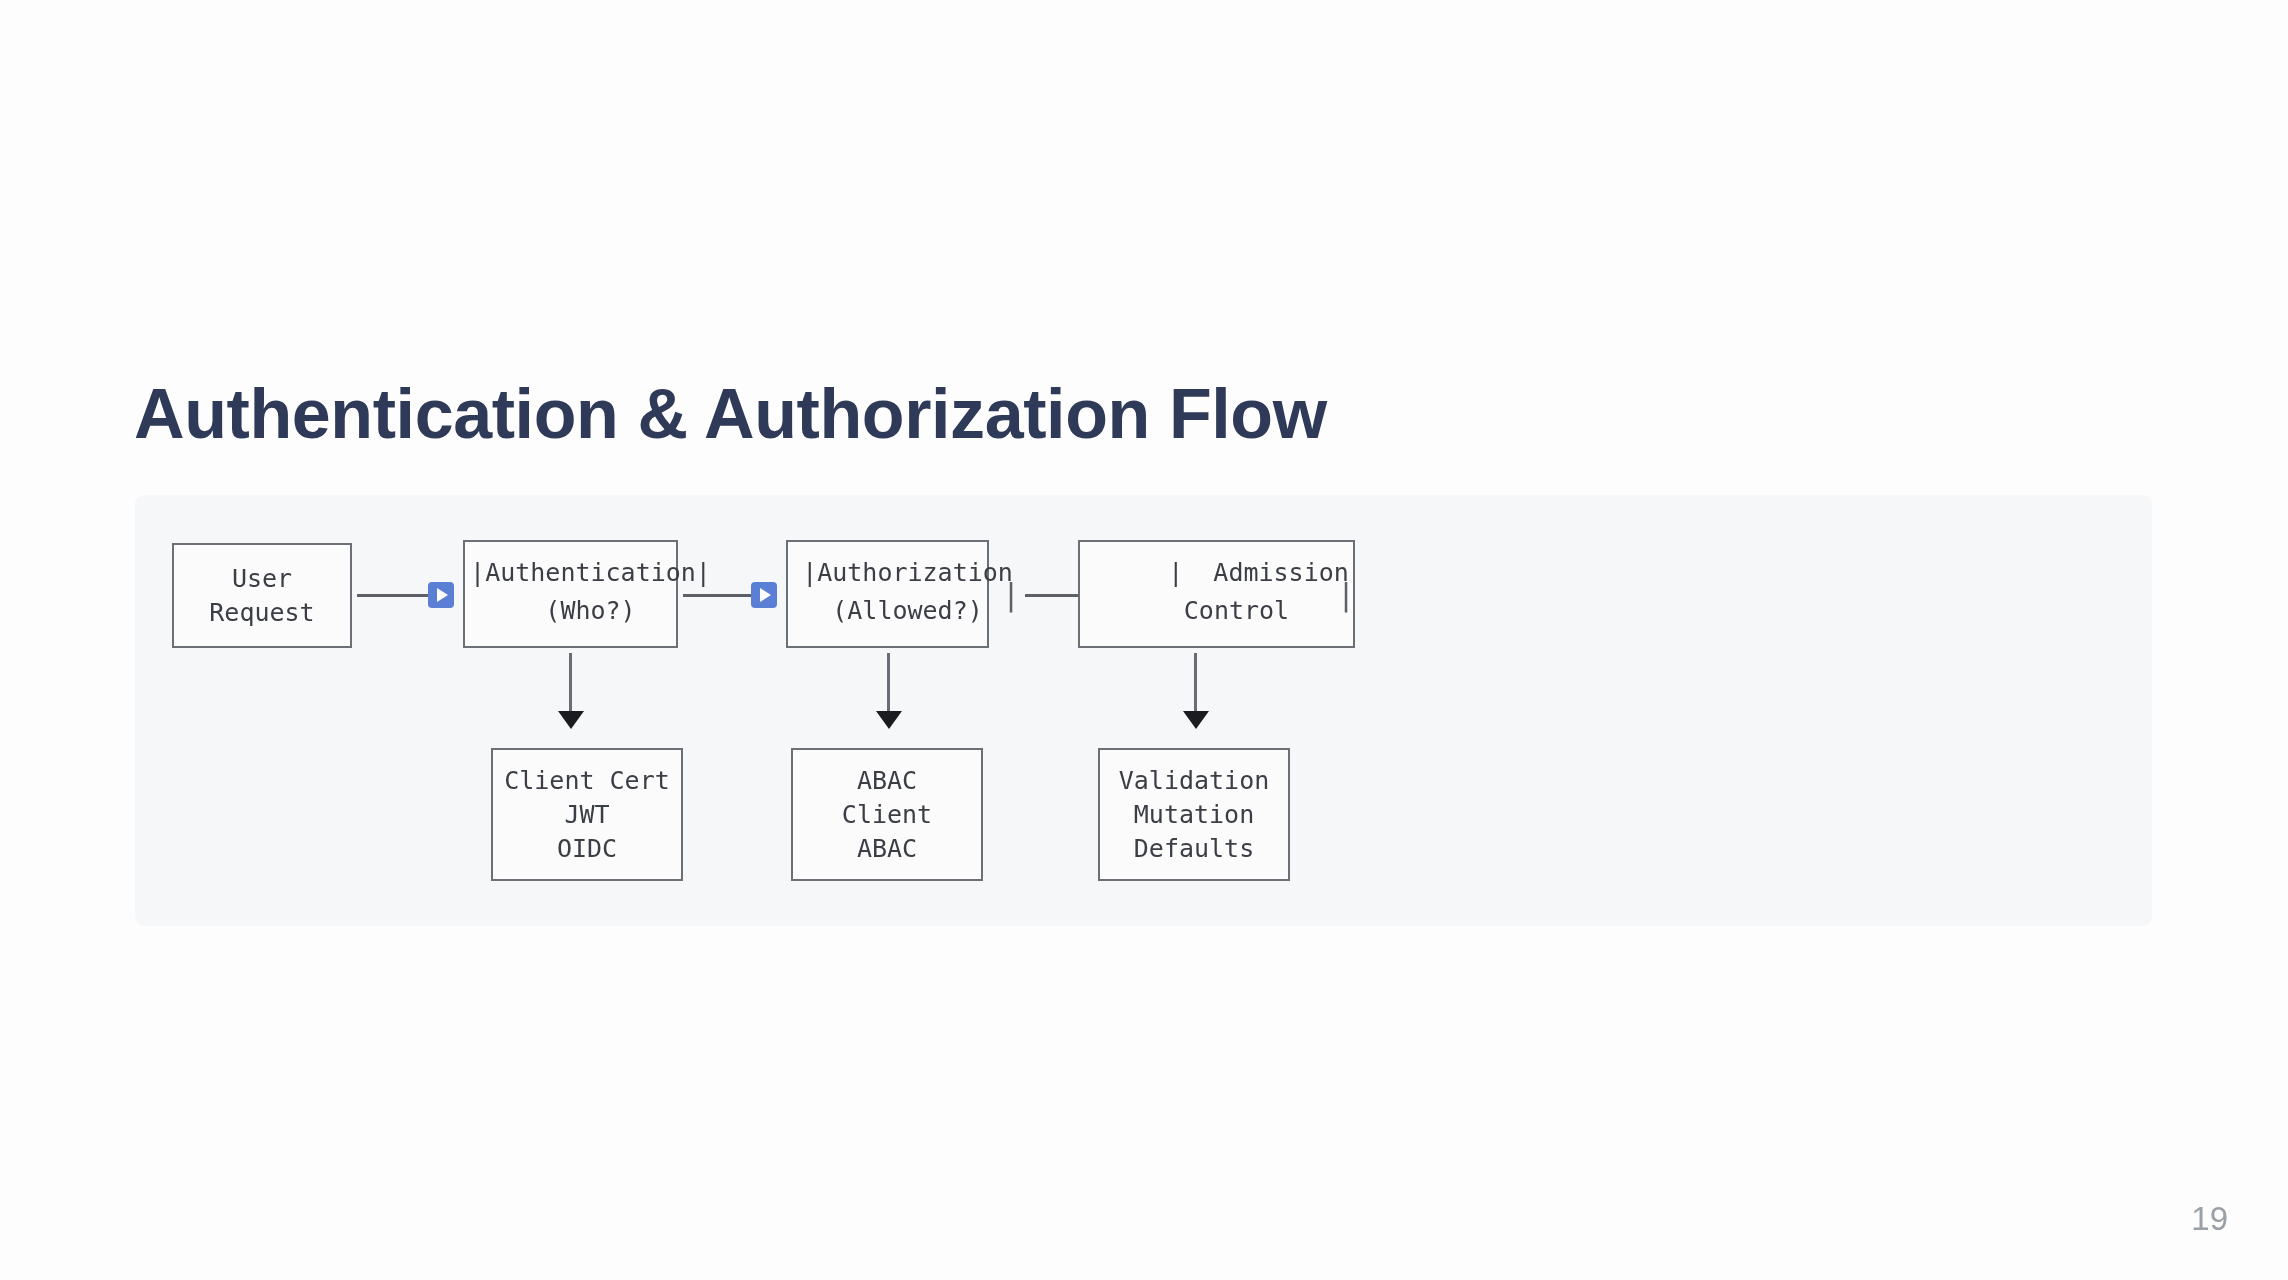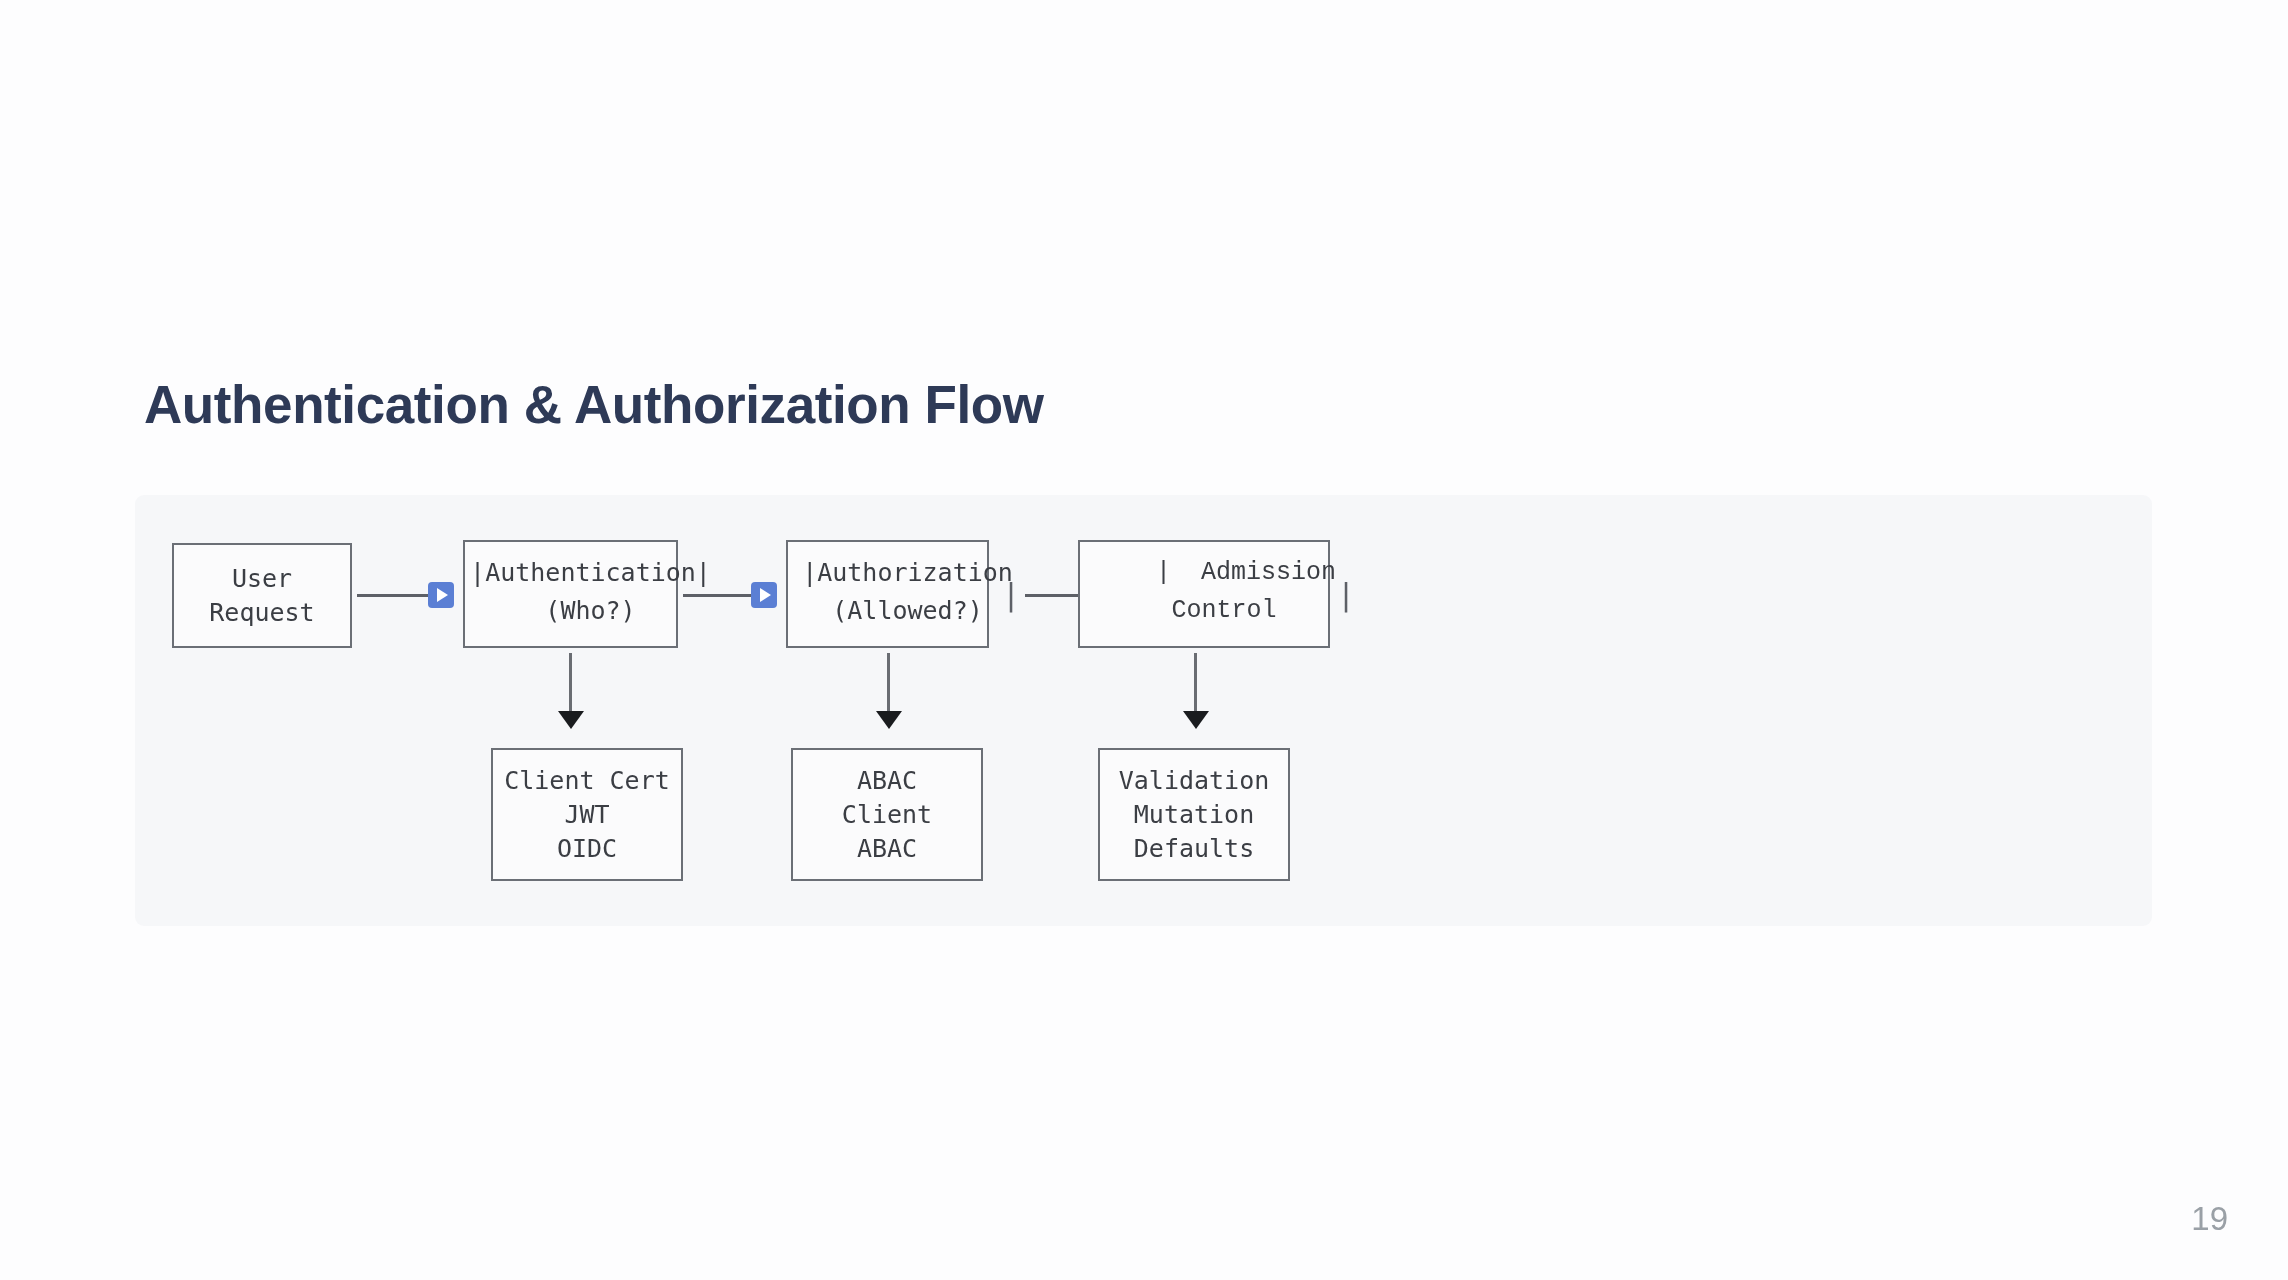--- a/index.html
+++ b/index.html
@@ -11,23 +11,23 @@
     height: 1280px;
     background: #fdfdfe;
     font-family: "Liberation Sans", sans-serif;
     overflow: hidden;
     position: relative;
   }
 
   
   .slide-title {
     position: absolute;
-    left: 144px;
+    left: 134px;
     top: 374px;
-    font-size: 53px;
+    font-size: 70px;
     font-weight: bold;
     color: #2e3a57;
     letter-spacing: -0.4px;
     white-space: nowrap;
   }
 
   
   .diagram-panel {
     position: absolute;
     left: 135px;
@@ -155,21 +155,21 @@
     <span class="ln">(Allowed?)</span>
   </div>
 
   <div class="pipe" style="left:867px; top:85px;">|</div>
 
   <div class="h-conn" style="left:890px; top:99px; width:72px;"></div>
   <div class="tofu" style="left:958px; top:87px;">
       <i></i>
     </div>
 
-  <div class="ascii-box flow-box" style="left:943px; top:45px; width:252px; height:108px;font-family:Liberation Mono, monospace;">
+  <div class="ascii-box flow-box" style="left:943px; top:45px; width:277px; height:108px;">
     <span class="ln" style="position:relative; top:-4px; padding-left:44px;">|  Admission</span>
     <span class="ln">Control</span>
   </div>
 
   <div class="pipe" style="left:1202px; top:85px;">|</div>
 
   <div class="v-conn" style="left:434px; top:158px; height:60px;"></div>
   <div class="v-head" style="left:423px; top:216px;"></div>
 
   <div class="v-conn" style="left:752px; top:158px; height:60px;"></div>

